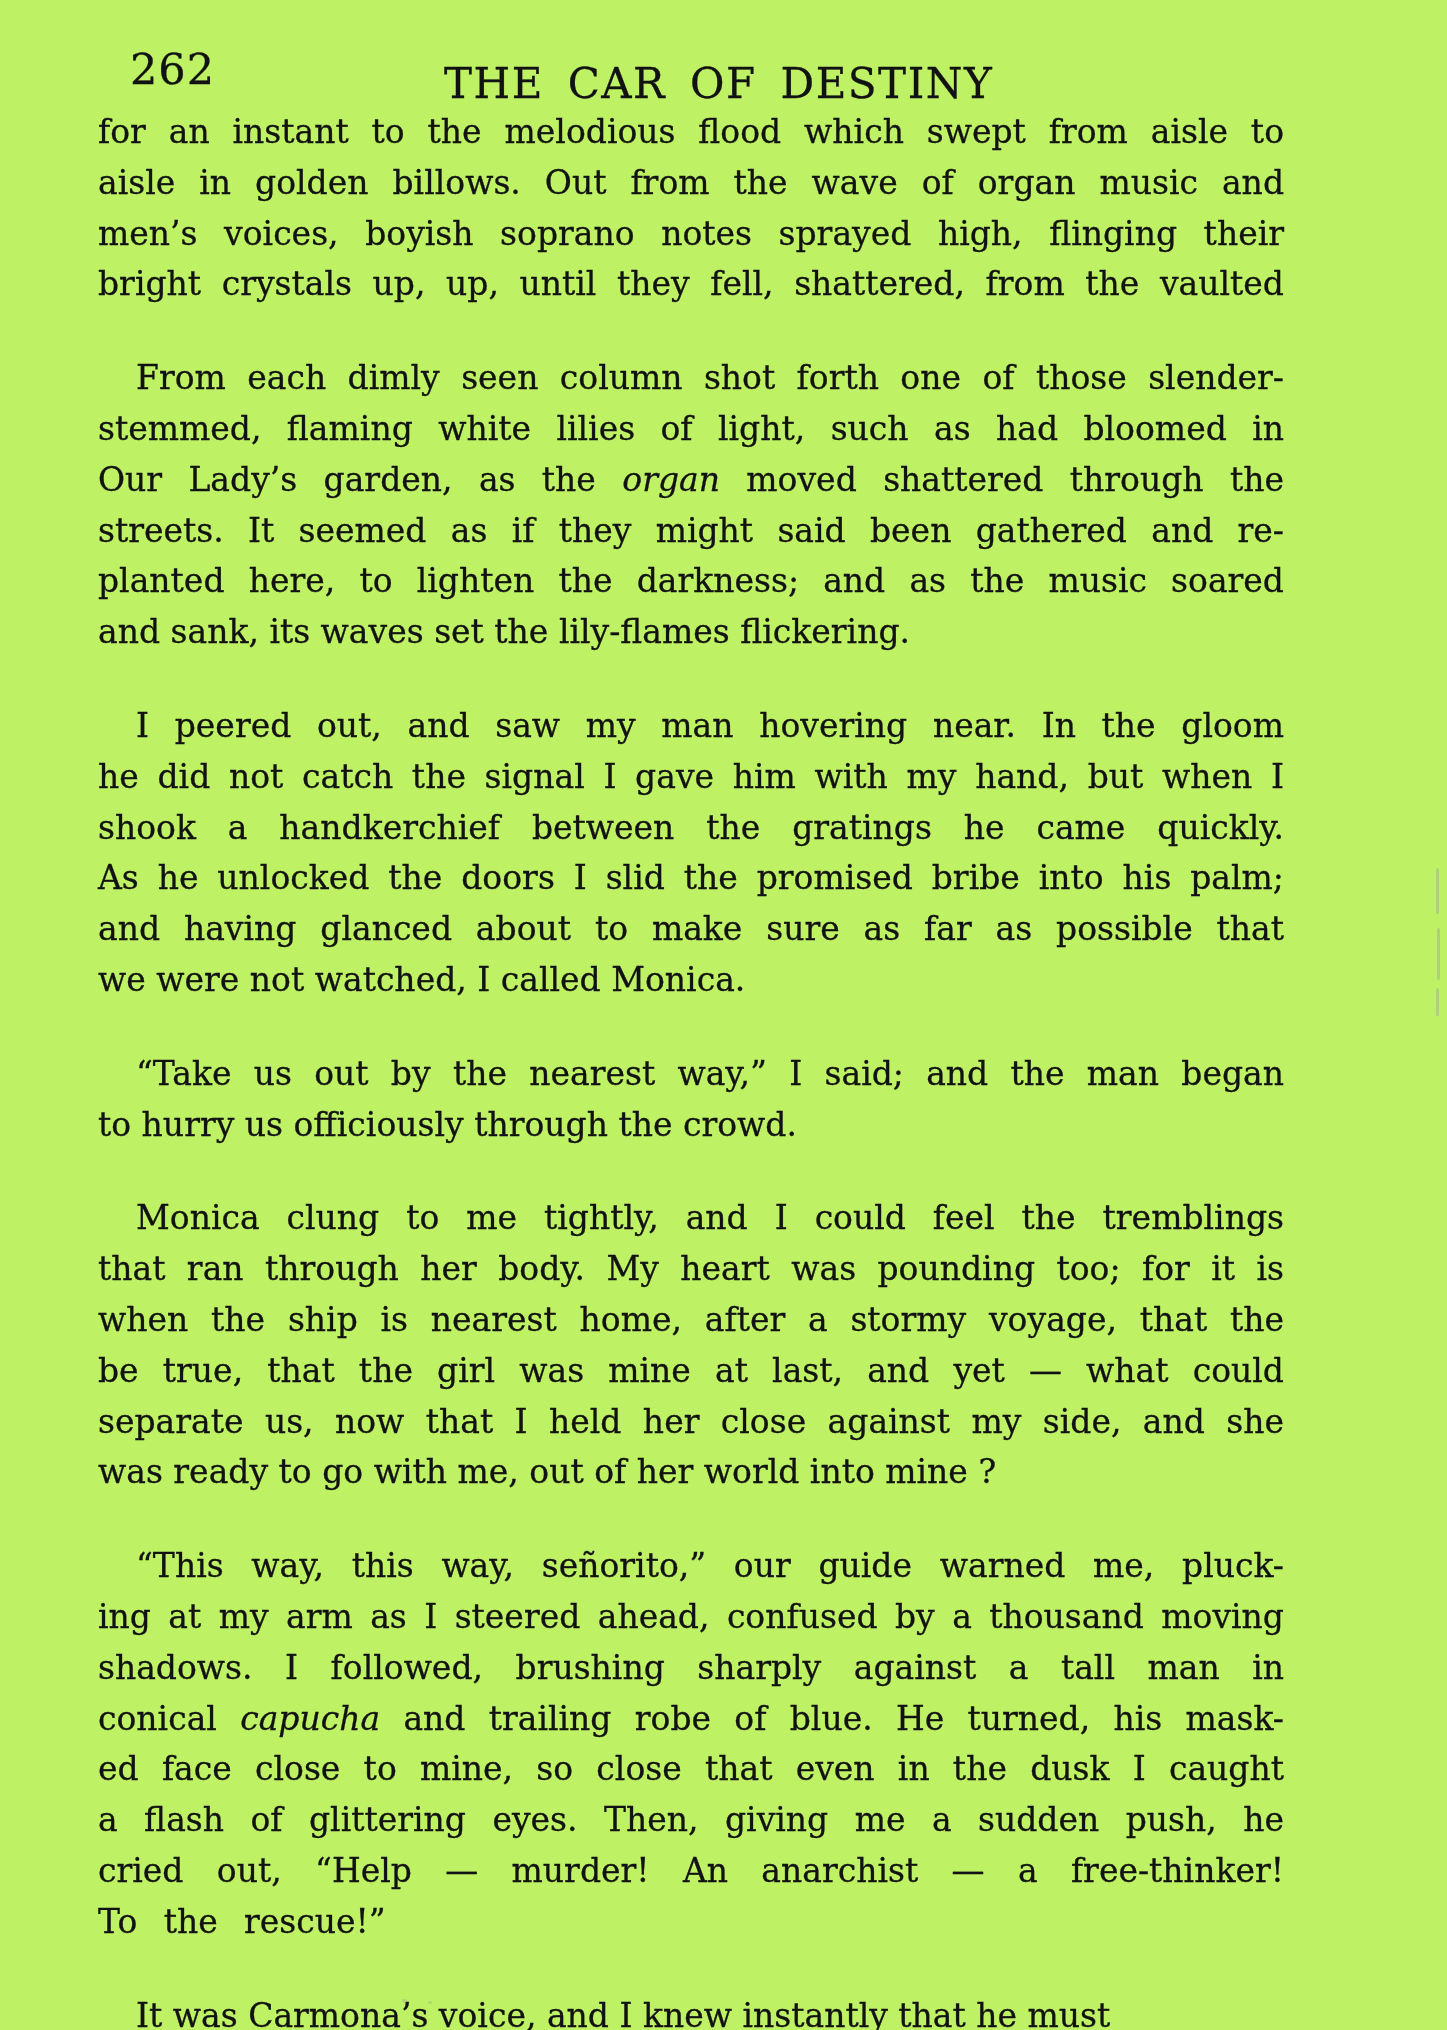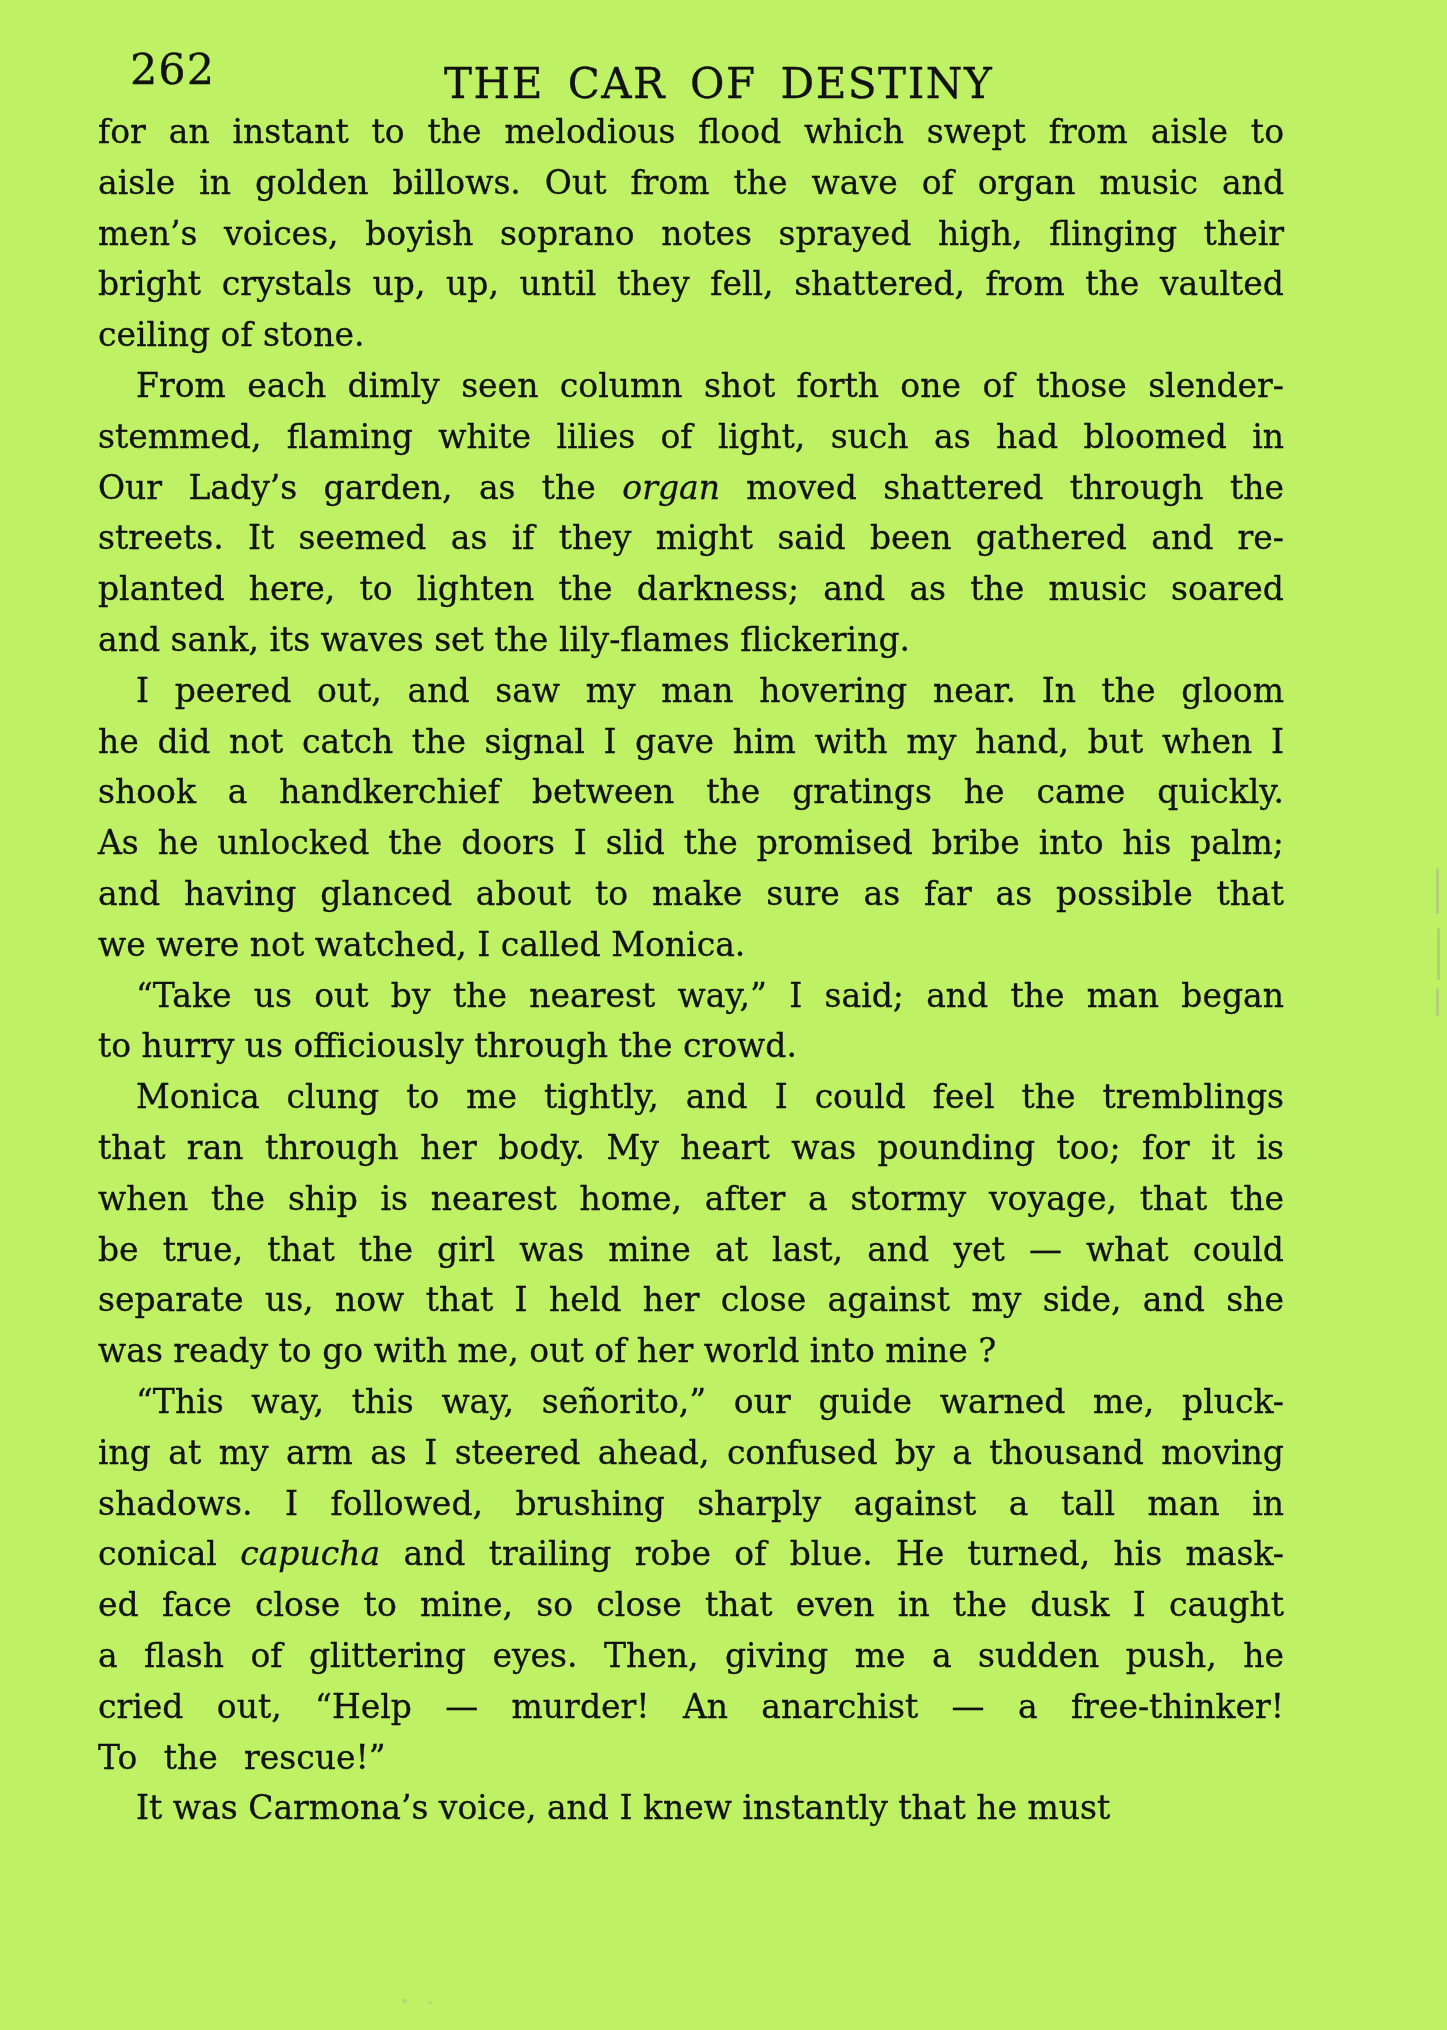--- a/index.html
+++ b/index.html
@@ -34,21 +34,21 @@
   .body-text {
     position: absolute;
     left: 98px;
     top: 107px;
     width: 1186px;
     font-size: 33px;
     line-height: 50.8px;
   }
   .line { text-align: left; white-space: normal; }
   .line.j { text-align: justify; text-align-last: justify; }
-  .line.ind { text-indent: 38px; }
+  .line.ind { text-indent: 38px; margin-top: 43px; }
   .line.loose { word-spacing: 0.48em; }
   .it { font-style: italic; }
   .scan-artifact {
     position: absolute;
     background: #9a9a9a;
     border-radius: 2px;
     opacity: 0.38;
   }
   .a1 { left: 1436px; top: 868px; width: 3px; height: 46px; }
   .a2 { left: 1437px; top: 928px; width: 3px; height: 52px; }
@@ -61,21 +61,20 @@
 
 <div class="page">
   <div class="folio">262</div>
   <div class="running-title">THE CAR OF DESTINY</div>
 
   <div class="body-text">
       <div class="line j"><span>for an instant to the melodious flood which swept from aisle to</span></div>
       <div class="line j"><span>aisle in golden billows. Out from the wave of organ music and</span></div>
       <div class="line j"><span>men’s voices, boyish soprano notes sprayed high, flinging their</span></div>
       <div class="line j"><span>bright crystals up, up, until they fell, shattered, from the vaulted</span></div>
-      <div class="line"><span>ceiling of stone.</span></div>
       <div class="line j ind"><span>From each dimly seen column shot forth one of those slender-</span></div>
       <div class="line j"><span>stemmed, flaming white lilies of light, such as had bloomed in</span></div>
       <div class="line j"><span>Our Lady’s garden, as the </span><span class="it">organ</span><span> moved shattered through the</span></div>
       <div class="line j"><span>streets. It seemed as if they might said been gathered and re-</span></div>
       <div class="line j"><span>planted here, to lighten the darkness; and as the music soared</span></div>
       <div class="line"><span>and sank, its waves set the lily-flames flickering.</span></div>
       <div class="line j ind"><span>I peered out, and saw my man hovering near. In the gloom</span></div>
       <div class="line j"><span>he did not catch the signal I gave him with my hand, but when I</span></div>
       <div class="line j"><span>shook a handkerchief between the gratings he came quickly.</span></div>
       <div class="line j"><span>As he unlocked the doors I slid the promised bribe into his palm;</span></div>

